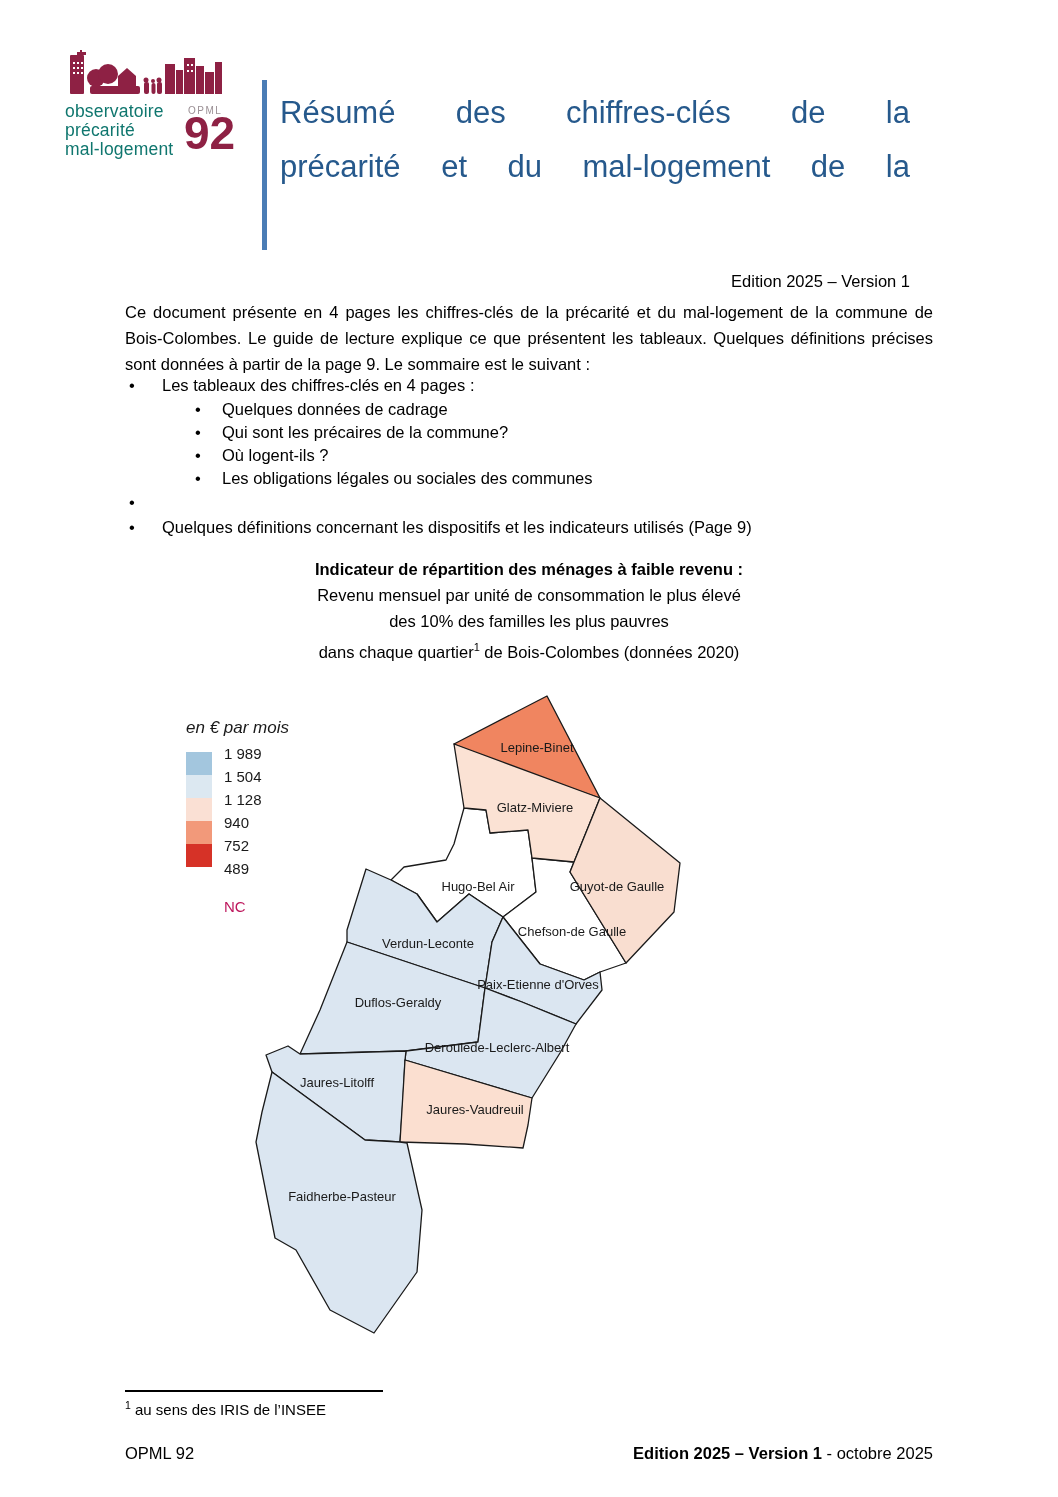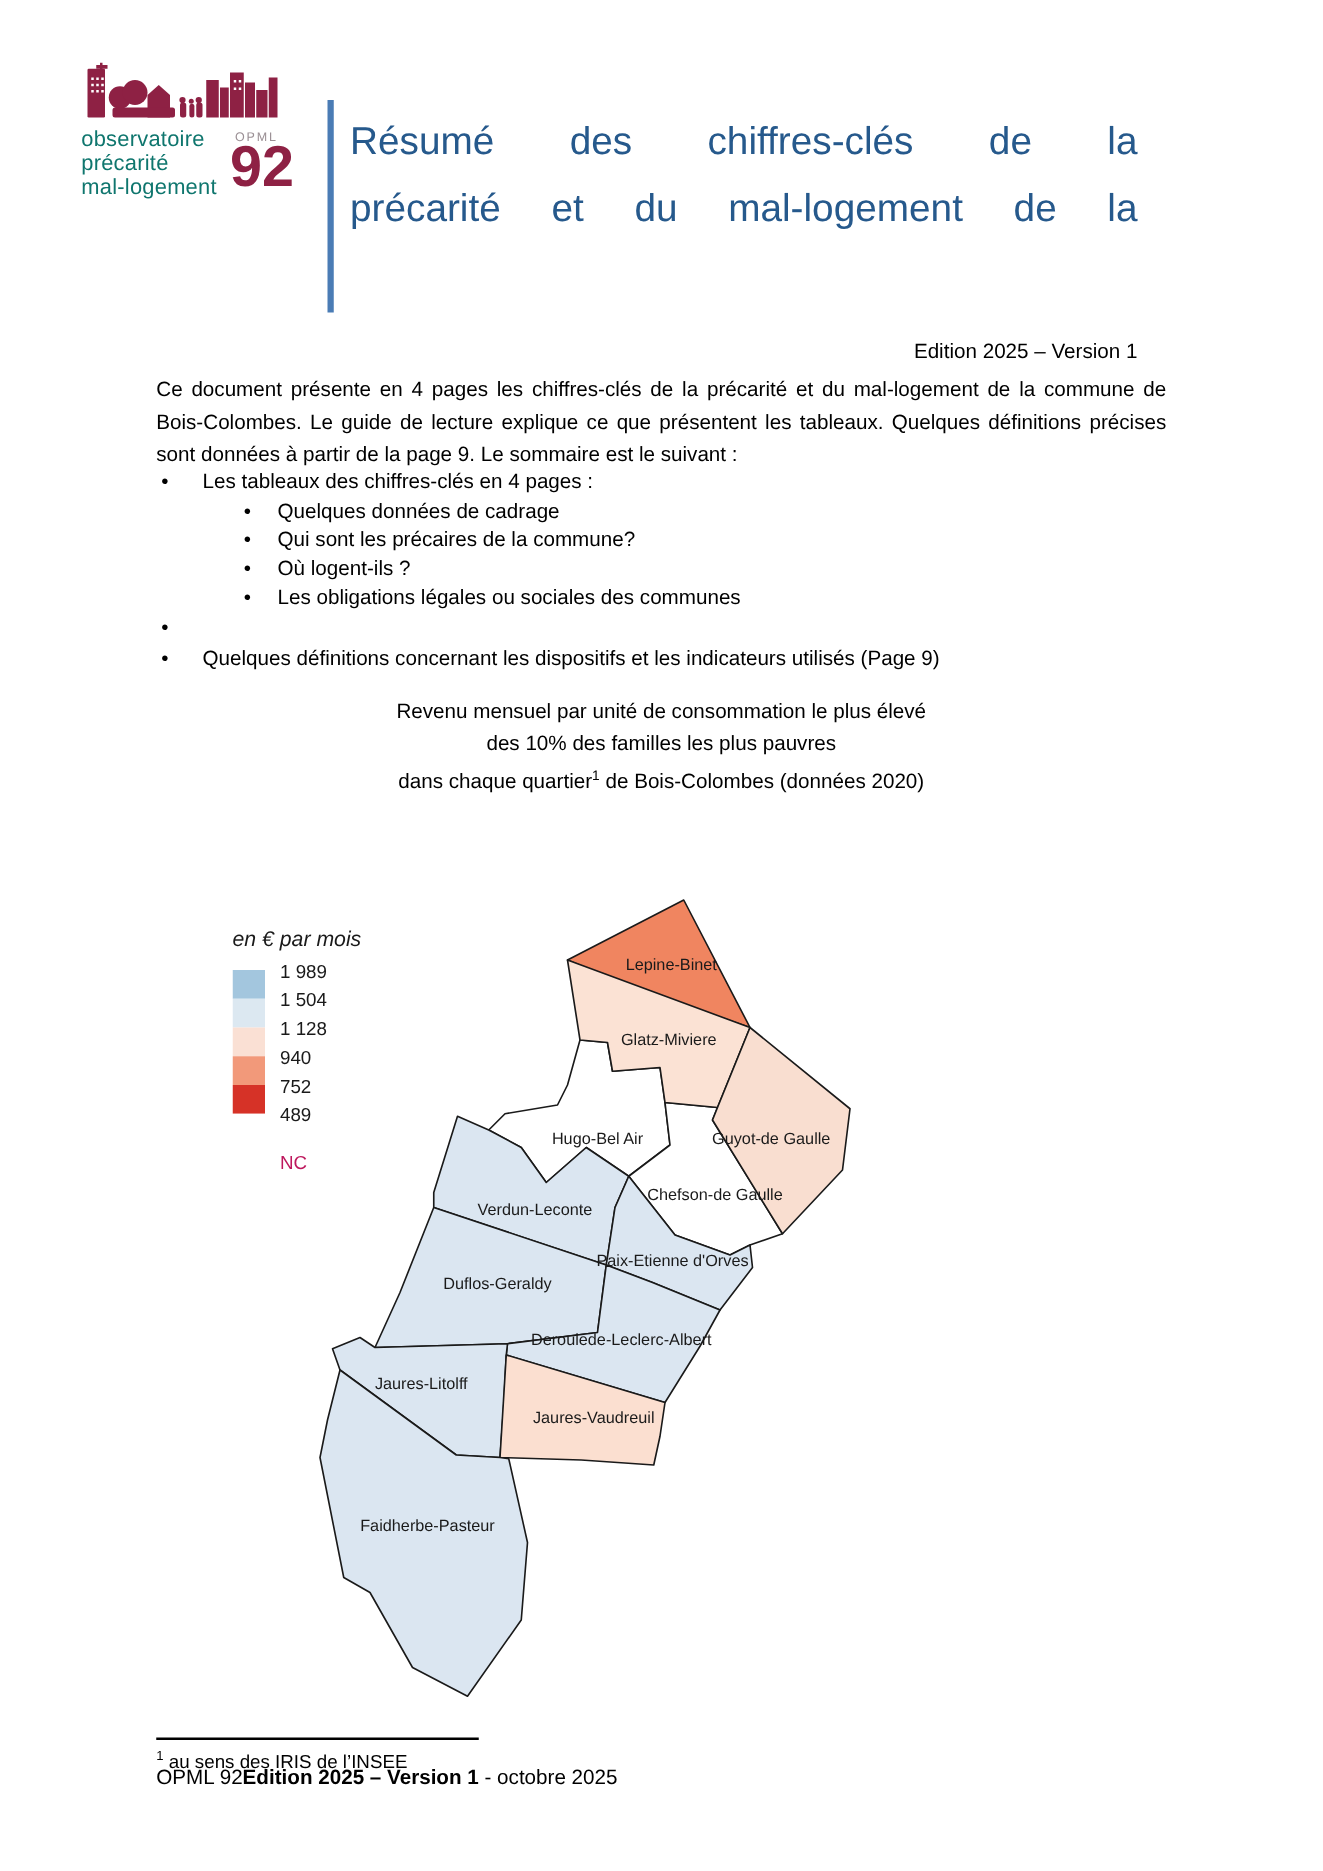--- a/index.html
+++ b/index.html
@@ -31,36 +31,36 @@
   .b2{display:flex;line-height:23px;margin-left:70px;}
   .b2 .dot{width:27px;}
 
   .fig-head{position:absolute;left:125px;top:556px;width:808px;text-align:center;
             font-size:16.5px;line-height:26px;}
   .fig-head .l1{font-weight:bold;}
   .fig-head sup{font-size:11px;}
   .fig-head .it{}
 
   
-  .figure{position:absolute;left:0;top:704px;width:1008px;height:665px;}
+  .figure{position:absolute;left:0;top:680px;width:1008px;height:665px;}
   .leg-title{position:absolute;left:186px;top:38px;font-style:italic;font-size:17px;color:#1a1a1a;}
   .leg-swatches{position:absolute;left:186px;top:72px;}
   .leg-vals{position:absolute;left:224px;top:62px;font-size:15px;color:#1a1a1a;}
   .leg-vals div{height:23px;line-height:23px;}
   .leg-nc{position:absolute;left:224px;top:218px;font-size:15px;color:#be185d;}
   .mapsvg{position:absolute;left:240px;top:0;width:640px;height:660px;}
   .mapsvg polygon{stroke:#1a1a1a;stroke-width:1.3;stroke-linejoin:round;}
   .mapsvg text{font-family:"Liberation Sans",sans-serif;font-size:13px;fill:#1a1a1a;text-anchor:middle;}
 
   
   .fn-rule{position:absolute;left:125px;top:1390px;width:258px;border-top:2px solid #000;}
   .footnote{position:absolute;left:125px;top:1399px;font-size:15px;}
   .footnote sup{font-size:10.5px;}
-  .footer{position:absolute;left:125px;top:1413px;width:808px;font-size:16.5px;
-          display:flex;}
+  .footer{position:absolute;left:125px;top:1444px;width:808px;font-size:16.5px;
+          display:flex;justify-content:space-between;}
 </style>
 </head>
 <body>
 
 <div class="page">
 
   <div class="logo">
     <svg class="skyline" viewBox="0 0 160 52">
       <g fill="#8E2144">
         <rect x="6" y="5" width="14" height="39" rx="1"></rect>
@@ -141,20 +141,21 @@
     <div class="b1">
       <span class="dot">•</span>
     </div>
     <div class="b1">
       <span class="dot">•</span>
       <span>Quelques définitions concernant les dispositifs et les indicateurs utilisés (Page 9)</span>
     </div>
   </div>
 
   <div class="fig-head">
+    <div class="l1">Indicateur de répartition des ménages à faible revenu :</div>
     <div>Revenu mensuel par unité de consommation le plus élevé</div>
     <div>des 10% des familles les plus pauvres</div>
     <div><span>dans chaque quartier</span><sup>1</sup><span> de Bois-Colombes </span><span class="it">(données 2020)</span></div>
   </div>
 
   <div class="figure">
 
     <div class="leg-title">en € par mois</div>
     <svg class="leg-swatches" width="26" height="115">
       <rect x="0" y="0" width="26" height="23" fill="#A3C6DE"></rect>

